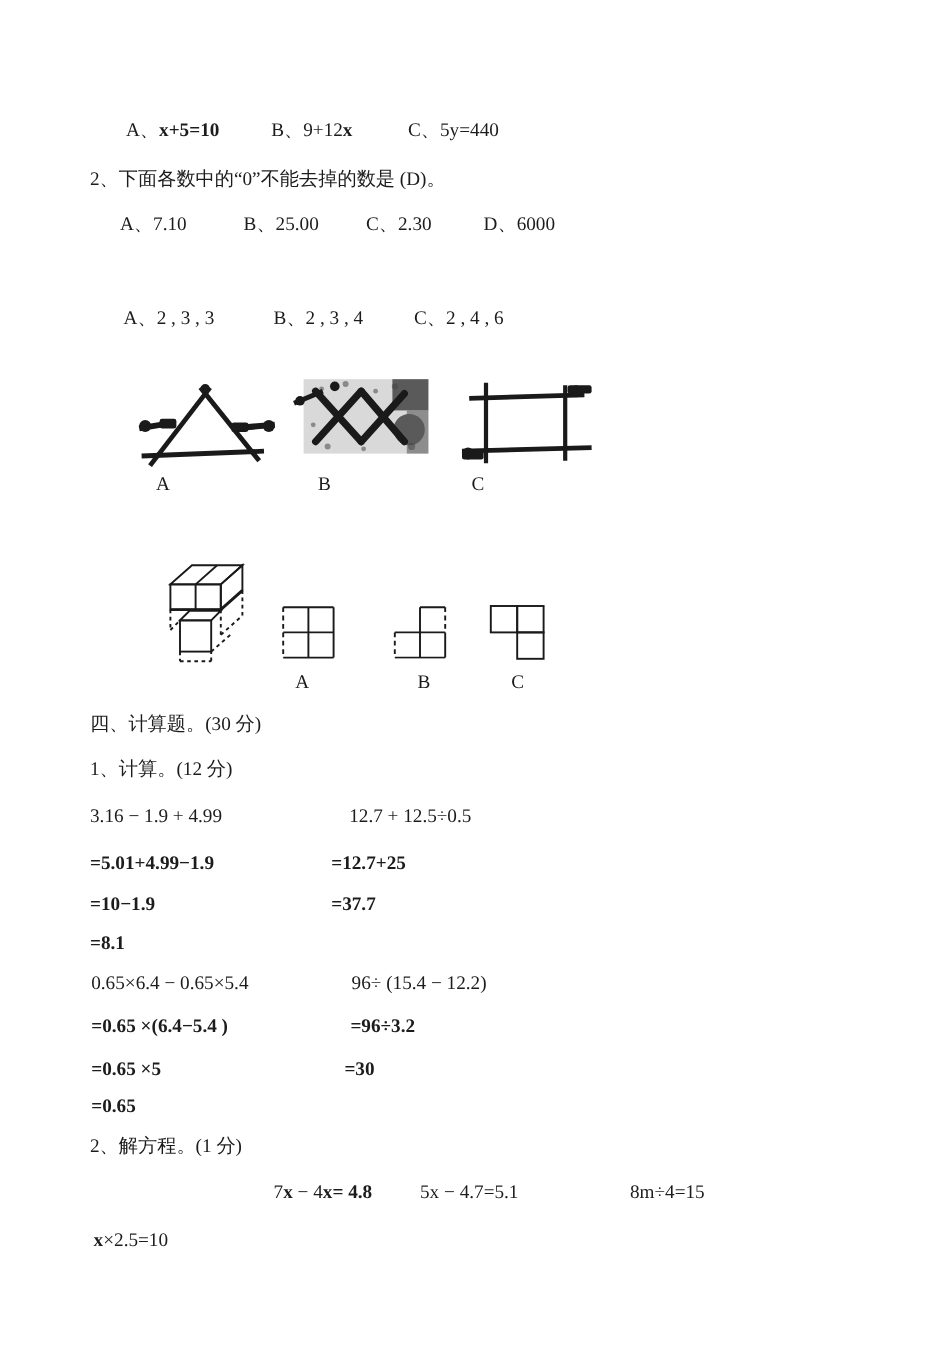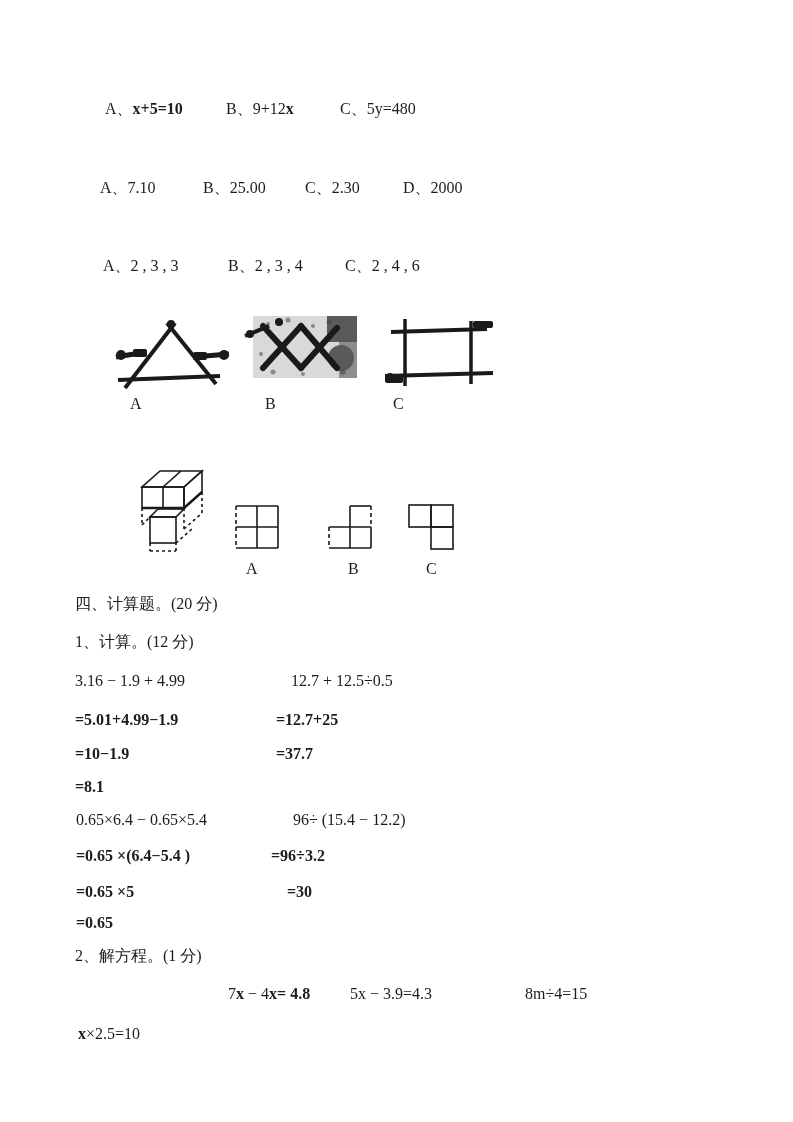--- a/index.html
+++ b/index.html
@@ -13,26 +13,27 @@
   svg{display:block;}
   .fig{position:absolute;}
 </style>
 </head>
 <body>
 
 <div class="sheet">
 
   <div class="ln" style="left:105px;top:99px"><span>A、</span><span class="b">x+5=10</span></div>
   <div class="ln" style="left:226px;top:99px"><span>B、9+12</span><span class="b">x</span></div>
-  <div class="ln" style="left:340px;top:99px">C、5y=480</div>
-
+  <div class="ln" style="left:340px;top:99px">C、5y=440</div>
+
+  <div class="ln" style="left:75px;top:140px">2、下面各数中的“0”不能去掉的数是 (D)。</div>
   <div class="ln" style="left:100px;top:178px">A、7.10</div>
   <div class="ln" style="left:203px;top:178px">B、25.00</div>
   <div class="ln" style="left:305px;top:178px">C、2.30</div>
-  <div class="ln" style="left:403px;top:178px">D、2000</div>
+  <div class="ln" style="left:403px;top:178px">D、6000</div>
 
   <div class="ln" style="left:103px;top:256px">A、2 , 3 , 3</div>
   <div class="ln" style="left:228px;top:256px">B、2 , 3 , 4</div>
   <div class="ln" style="left:345px;top:256px">C、2 , 4 , 6</div>
 
 
   <div class="fig" style="left:113px;top:316px">
     <svg width="122" height="76" viewBox="0 0 122 76">
       <g stroke="#1a1a1a" fill="none">
         <line x1="5" y1="64" x2="107" y2="60" stroke-width="4"></line>
@@ -165,39 +166,39 @@
         <rect x="24" y="2" width="22" height="22"></rect>
         <rect x="24" y="24" width="22" height="22"></rect>
       </g>
     </svg>
   </div>
 
   <div class="ln" style="left:246px;top:559px">A</div>
   <div class="ln" style="left:348px;top:559px">B</div>
   <div class="ln" style="left:426px;top:559px">C</div>
 
-  <div class="ln" style="left:75px;top:594px">四、计算题。(20 分)</div>
+  <div class="ln" style="left:75px;top:594px">四、计算题。(30 分)</div>
   <div class="ln" style="left:75px;top:632px">1、计算。(12 分)</div>
 
   <div class="ln" style="left:75px;top:671px">3.16 − 1.9 + 4.99</div>
   <div class="ln" style="left:291px;top:671px">12.7 + 12.5÷0.5</div>
   <div class="ln b" style="left:75px;top:710px">=5.01+4.99−1.9</div>
   <div class="ln b" style="left:276px;top:710px">=12.7+25</div>
   <div class="ln b" style="left:75px;top:744px">=10−1.9</div>
   <div class="ln b" style="left:276px;top:744px">=37.7</div>
   <div class="ln b" style="left:75px;top:777px">=8.1</div>
 
   <div class="ln" style="left:76px;top:810px">0.65×6.4 − 0.65×5.4</div>
   <div class="ln" style="left:293px;top:810px">96÷ (15.4 − 12.2)</div>
   <div class="ln b" style="left:76px;top:846px">=0.65 ×(6.4−5.4 )</div>
-  <div class="ln b" style="left:271px;top:846px">=96÷3.2</div>
+  <div class="ln b" style="left:292px;top:846px">=96÷3.2</div>
   <div class="ln b" style="left:76px;top:882px">=0.65 ×5</div>
   <div class="ln b" style="left:287px;top:882px">=30</div>
   <div class="ln b" style="left:76px;top:913px">=0.65</div>
 
   <div class="ln" style="left:75px;top:946px">2、解方程。(1 分)</div>
 
   <div class="ln" style="left:78px;top:1024px"><span class="b">x</span><span>×2.5=10</span></div>
   <div class="ln" style="left:228px;top:984px"><span>7</span><span class="b">x</span><span> − 4</span><span class="b">x= 4.8</span></div>
-  <div class="ln" style="left:350px;top:984px">5x − 3.9=4.3</div>
+  <div class="ln" style="left:350px;top:984px">5x − 4.7=5.1</div>
   <div class="ln" style="left:525px;top:984px">8m÷4=15</div>
 
 </div>
 
 </body></html>

